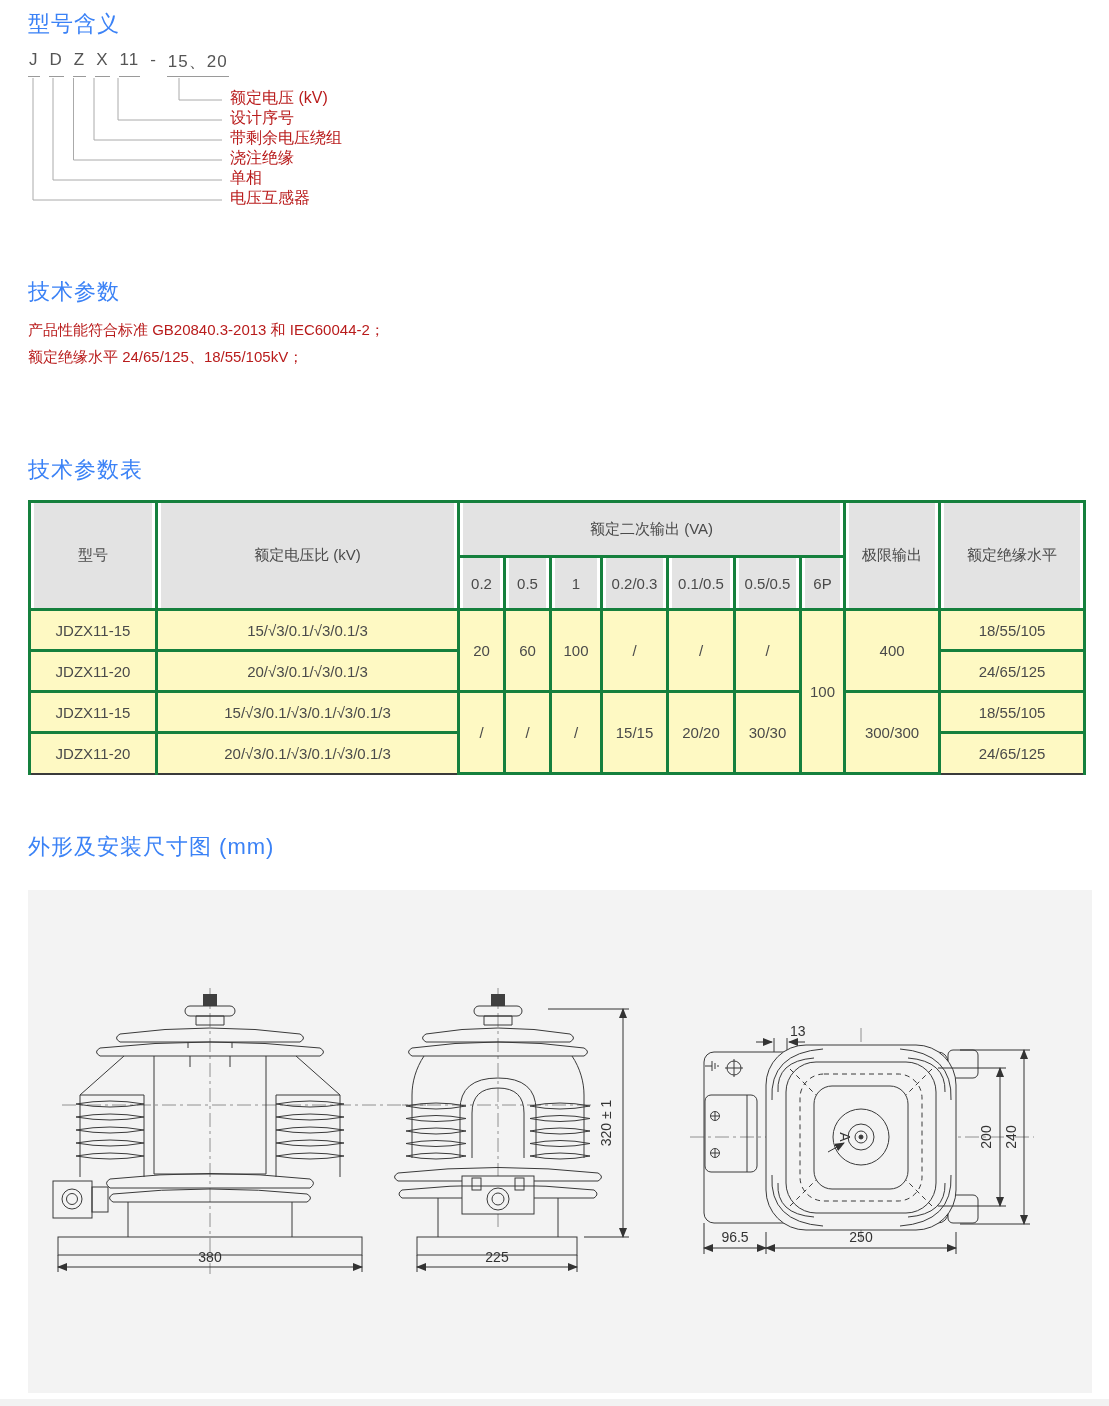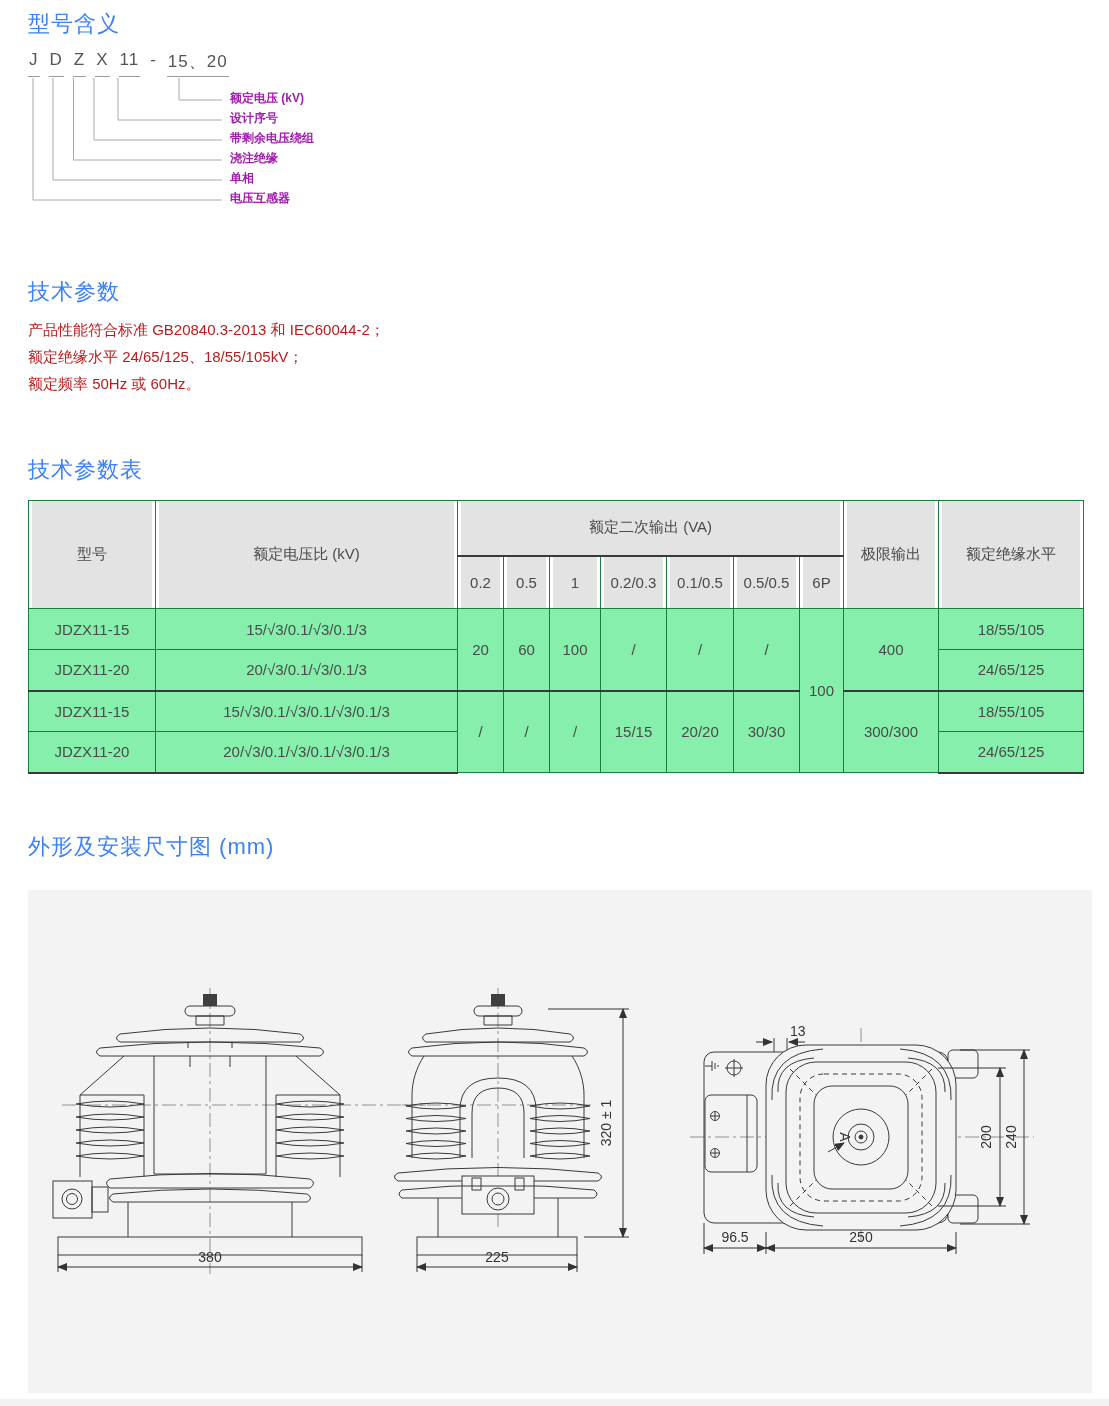--- a/index.html
+++ b/index.html
@@ -13,40 +13,40 @@
   }
   
   .model-code {
     position:absolute; left:28px; top:50px; display:flex; gap:9px;
     font-size:17px; color:#555; letter-spacing:1px;
   }
   .model-code .seg { display:inline-block; padding:0 1px 3px; }
   .model-code .u { border-bottom:1px solid #9a9a9a; }
   .conn-svg { position:absolute; left:28px; top:78px; }
   .diagram-label {
-    position:absolute; left:230px; font-size:12px; line-height:16px;
-    color:#a21caf; white-space:nowrap;font-weight:bold;
+    position:absolute; left:230px; font-size:16px; line-height:16px;
+    color:#b91c1c; white-space:nowrap;
   }
   
   .paras { position:absolute; left:28px; top:316px; font-size:15px; line-height:27px; color:#b91c1c; }
   .paras div { white-space:nowrap; }
   
   table.specs {
     position:absolute; left:28px; top:500px; width:1055px;
     border-collapse:collapse; table-layout:fixed; font-size:15px; color:#4a4a4a;
   }
   .specs th, .specs td {
-    border:1px solid #15803d; text-align:center; vertical-align:middle;
+    border:3px solid #15803d; text-align:center; vertical-align:middle;
     padding:0; font-weight:400; overflow:hidden; white-space:nowrap;
   }
   .specs thead th { background:#e3e3e3; box-shadow: inset 3px 0 0 #fff, inset -3px 0 0 #fff; }
   .specs thead tr.h1 { height:55px; }
   .specs thead tr.h2 { height:53px; }
   .specs thead th.va-head { border-bottom:2px solid #3a3a3a; }
-  .specs tbody tr { height:41px; background:#86efac; }
+  .specs tbody tr { height:41px; background:#fef9c3; }
   .specs tbody tr.break td { border-top:2px solid #3a3a3a; }
   .specs tbody tr:last-child td { border-bottom:2px solid #3a3a3a; }
   
   .draw-area { position:absolute; left:28px; top:890px; width:1064px; height:503px; background:#f3f3f3; }
   .bottom-strip { position:absolute; left:0; top:1399px; width:1109px; height:7px; background:#f2f2f2; }
   .ln  { stroke:#3a3a3a; stroke-width:1; fill:none; }
   .cl  { stroke:#777; stroke-width:0.8; fill:none; stroke-dasharray:14 4 3 4; }
   .dsh { stroke-dasharray:5 4; }
   .dim { stroke:#333; stroke-width:1; fill:none; }
   .fillbg { fill:#f3f3f3; }
@@ -84,21 +84,20 @@
   <span class="diagram-label" style="top:110px">设计序号</span>
   <span class="diagram-label" style="top:130px">带剩余电压绕组</span>
   <span class="diagram-label" style="top:150px">浇注绝缘</span>
   <span class="diagram-label" style="top:170px">单相</span>
   <span class="diagram-label" style="top:190px">电压互感器</span>
 
   <div class="sec-title" style="top:278px">技术参数</div>
   <div class="paras">
     <div>产品性能符合标准 GB20840.3-2013 和 IEC60044-2；</div>
     <div>额定绝缘水平 24/65/125、18/55/105kV；</div>
-    <div>额定频率 50Hz 或 60Hz。</div>
   </div>
 
   <div class="sec-title" style="top:456px">技术参数表</div>
 
   <table class="specs">
     <colgroup>
       <col style="width:127px">
         <col style="width:302px">
         <col style="width:46px">
         <col style="width:46px">

